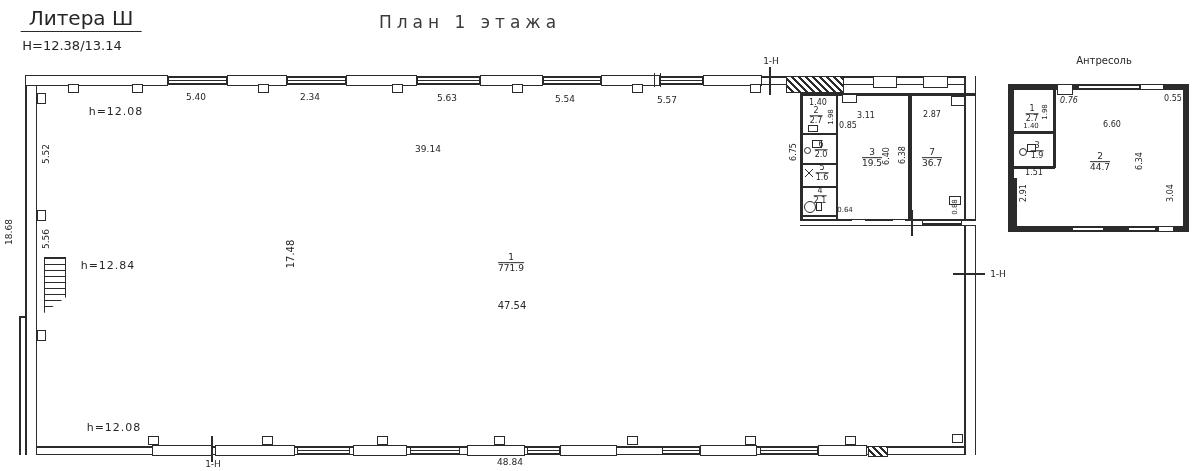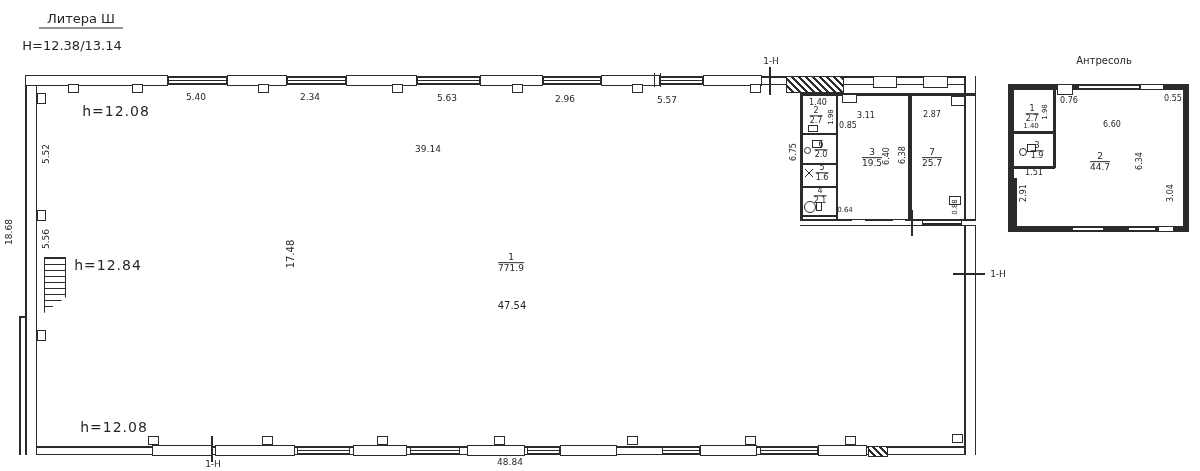--- a/index.html
+++ b/index.html
@@ -2,21 +2,21 @@
 <html><head>
 <meta charset="utf-8">
 <style>
   html,body{margin:0;padding:0;background:#fff;}
   .plan{position:relative;width:1200px;height:471px;background:#fff;overflow:hidden;
         font-family:"DejaVu Sans",sans-serif;color:#262626;}
   
   .lbl{position:absolute;color:#262626;white-space:nowrap;transform:translate(-50%,-50%);line-height:1;}
   .lv{transform:translate(-50%,-50%) rotate(-90deg);}
   .f7{font-size:7px;}.f8{font-size:8px;}.f9{font-size:9px;}.f10{font-size:10px;}
-  .f13{font-size:13px;}.f15{font-size:14px;letter-spacing:1px;}.f16{font-size:13px;}
+  .f13{font-size:13px;}.f15{font-size:11px;letter-spacing:1px;}.f16{font-size:20px;}
   .title{font-size:17px;letter-spacing:5px;color:#3a3a3a;}
   .under{border-bottom:1.6px solid #2b2b2b;padding:0 8px 3px;}
   .frac{position:absolute;transform:translate(-50%,-50%);text-align:center;color:#262626;line-height:1.15;}
   .frac .n{display:block;border-bottom:1px solid #2b2b2b;padding:0 3px;}
   .frac .a{display:block;}
   
   .hwall{position:absolute;background:#fff;border-top:2px solid #2b2b2b;border-bottom:1.5px solid #2b2b2b;box-sizing:border-box;}
   .vwall{position:absolute;background:#fff;border-left:2px solid #2b2b2b;border-right:1.5px solid #2b2b2b;box-sizing:border-box;}
   .sw{position:absolute;background:#2b2b2b;}
   .glz{position:absolute;background:repeating-linear-gradient(to bottom,#2b2b2b 0 1px,#fff 1px 3px);
@@ -35,20 +35,21 @@
       background:linear-gradient(45deg,transparent 44%,#2b2b2b 44% 56%,transparent 56%),
                  linear-gradient(-45deg,transparent 44%,#2b2b2b 44% 56%,transparent 56%);}
 </style>
 </head>
 <body>
 
 <div class="plan">
 
   <div class="lbl f16 under" style="left:81px;top:20px;">Литера Ш</div>
   <div class="lbl f13" style="left:72px;top:45px;">H=12.38/13.14</div>
+  <div class="lbl title" style="left:470px;top:22px;">План 1 этажа</div>
 
   <div class="hwall" style="left:25px;top:76px;width:951px;height:9px;"></div>
   <div class="hwall" style="left:25px;top:446px;width:951px;height:9px;"></div>
   <div class="vwall" style="left:25px;top:76px;width:12px;height:379px;"></div>
   <div class="vwall" style="left:964px;top:76px;width:12px;height:379px;"></div>
   <div class="tick" style="left:19px;top:316px;width:2px;height:139px;"></div>
   <div class="tick" style="left:19px;top:316px;width:7px;height:2px;"></div>
 
   <div class="frm" style="left:25px;top:75px;width:143px;height:11px;"></div>
   <div class="glz" style="left:168px;top:76px;width:59px;height:9px;"></div>
@@ -103,21 +104,21 @@
 
   <div class="stairs"></div>
 
   <div class="lbl f15" style="left:116px;top:111px;">h=12.08</div>
   <div class="lbl f15" style="left:108px;top:265px;text-align:right;">h=12.84</div>
   <div class="lbl f15" style="left:114px;top:427px;">h=12.08</div>
 
   <div class="lbl f9" style="left:196px;top:97px;">5.40</div>
   <div class="lbl f9" style="left:310px;top:97px;">2.34</div>
   <div class="lbl f9" style="left:447px;top:98px;">5.63</div>
-  <div class="lbl f9" style="left:565px;top:99px;">2.96</div>
+  <div class="lbl f9" style="left:565px;top:99px;">5.54</div>
   <div class="lbl f9" style="left:667px;top:100px;">5.57</div>
 
   <div class="lbl lv f9" style="left:9px;top:232px;">18.68</div>
   <div class="lbl lv f9" style="left:46px;top:154px;">5.52</div>
   <div class="lbl lv f9" style="left:46px;top:239px;">5.56</div>
 
   <div class="lbl f9" style="left:428px;top:149px;">39.14</div>
   <div class="lbl lv f10" style="left:291px;top:254px;">17.48</div>
   <div class="frac f9" style="left:511px;top:263px;">
     <span class="n">1</span>
@@ -182,21 +183,21 @@
   <div class="lbl f8" style="left:866px;top:116px;">3.11</div>
   <div class="frac f9" style="left:872px;top:158px;">
     <span class="n">3</span>
     <span class="a">19.5</span>
   </div>
   <div class="lbl lv f8" style="left:887px;top:156px;">6.40</div>
 
   <div class="lbl f8" style="left:932px;top:115px;">2.87</div>
   <div class="frac f9" style="left:932px;top:158px;">
     <span class="n">7</span>
-    <span class="a">25.7</span>
+    <span class="a">36.7</span>
   </div>
   <div class="lbl lv f8" style="left:903px;top:155px;">6.38</div>
   <div class="lbl lv f7" style="left:955px;top:207px;">0.88</div>
 
   <div class="lbl f10" style="left:1104px;top:61px;">Антресоль</div>
   <div class="sw" style="left:1008px;top:84px;width:181px;height:6px;"></div>
   <div class="sw" style="left:1008px;top:226px;width:181px;height:6px;"></div>
   <div class="sw" style="left:1008px;top:84px;width:6px;height:148px;"></div>
   <div class="sw" style="left:1008px;top:178px;width:9px;height:54px;"></div>
   <div class="sw" style="left:1183px;top:84px;width:6px;height:148px;"></div>
@@ -205,21 +206,21 @@
   <div class="frm" style="left:1057px;top:84px;width:16px;height:11px;"></div>
   <div class="glz" style="left:1072px;top:226px;width:32px;height:6px;"></div>
   <div class="glz" style="left:1128px;top:226px;width:28px;height:6px;"></div>
   <div class="frm" style="left:1158px;top:226px;width:16px;height:6px;"></div>
   <div class="sw" style="left:1053px;top:90px;width:3px;height:78px;"></div>
   <div class="sw" style="left:1014px;top:131px;width:41px;height:2.5px;"></div>
   <div class="sw" style="left:1014px;top:166px;width:41px;height:2.5px;"></div>
   <div class="circ" style="left:1019px;top:148px;width:8px;height:8px;"></div>
   <div class="frm" style="left:1027px;top:144px;width:9px;height:8px;"></div>
 
-  <div class="lbl f8" style="left:1069px;top:101px;">0.76</div>
+  <div class="lbl f8" style="left:1069px;top:101px;font-style:italic;">0.76</div>
   <div class="lbl f8" style="left:1173px;top:99px;">0.55</div>
   <div class="frac f8" style="left:1032px;top:114px;">
     <span class="n">1</span>
     <span class="a">2.7</span>
   </div>
   <div class="lbl lv f7" style="left:1045px;top:112px;">1.98</div>
   <div class="lbl f7" style="left:1031px;top:126px;">1.40</div>
   <div class="frac f8" style="left:1037px;top:151px;">
     <span class="n">3</span>
     <span class="a">1.9</span>

